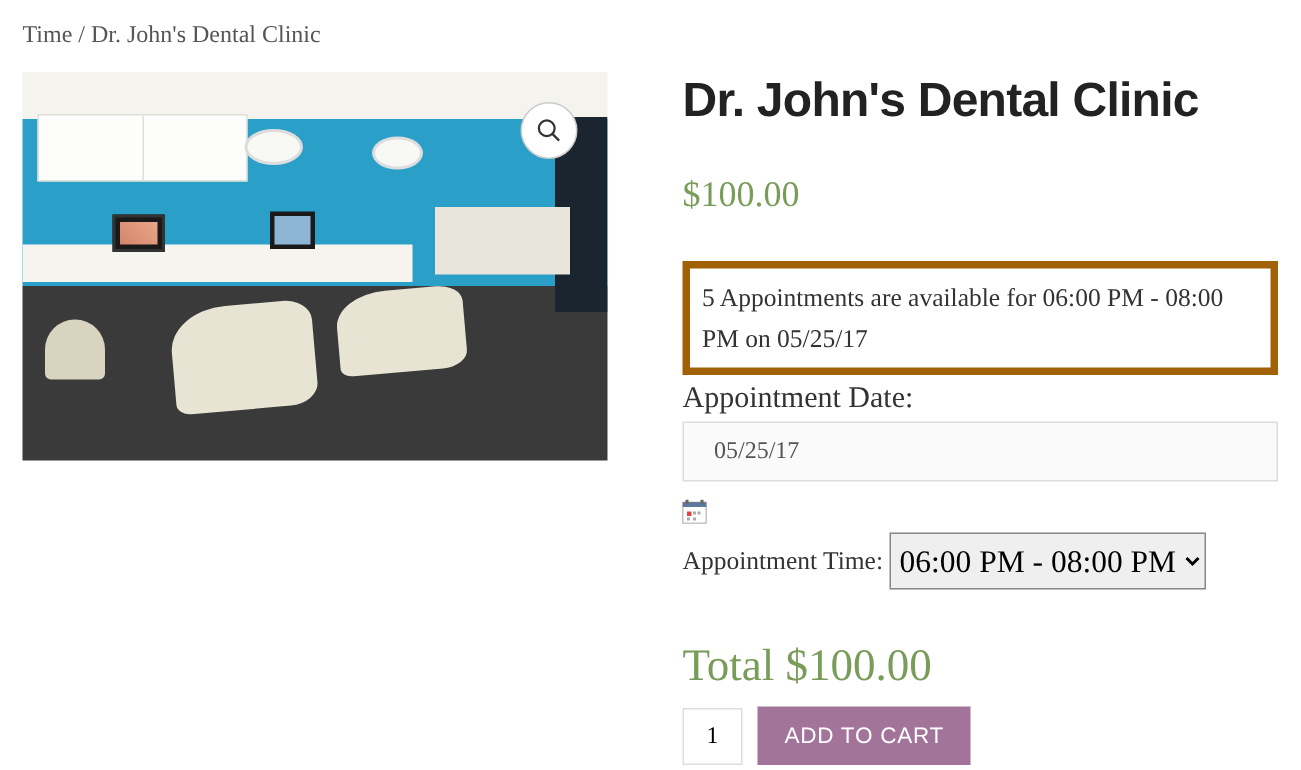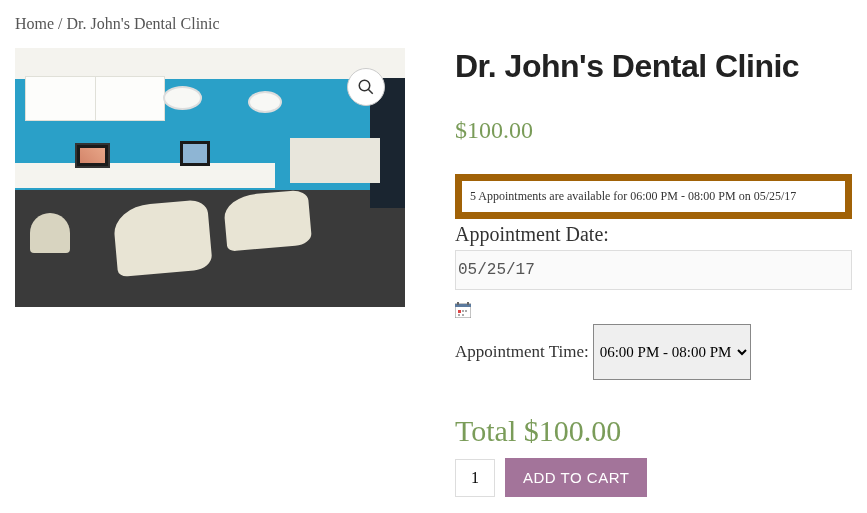--- a/index.html
+++ b/index.html
@@ -48,56 +48,56 @@
     cursor: pointer;
   }
   .zoom-btn svg { width: 18px; height: 18px; }
   .right { flex: 1; }
   h1 {
     font-family: -apple-system, BlinkMacSystemFont, 'Segoe UI', Arial, sans-serif;
     font-weight: 800; font-size: 32px; color: #222; margin-bottom: 32px; letter-spacing: -0.5px;
   }
   .price { color: #7a9c59; font-size: 24px; margin-bottom: 30px; font-family: Georgia, serif; }
   .highlight {
-    border: 7px solid #a16207;
+    border: 5px solid #a16207;
     padding: 6px 8px;
-    font-size: 12px; color: #333; line-height: 1.6;
+    font-size: 17px; color: #333; line-height: 1.6;
     margin-bottom: 4px;
     font-family: Georgia, serif;
   }
   .field-label { font-size: 20px; color: #333; margin-bottom: 4px; font-family: Georgia, serif; }
   .date-input {
     width: 100%; border: 1px solid #ddd; background: #fafafa;
-    padding: 10px 2px; font-size: 16px; color: #555; font-family: Liberation Mono, monospace;
+    padding: 10px 20px; font-size: 16px; color: #555; font-family: Liberation Serif, serif;
     margin-bottom: 12px;
   }
   .cal-icon { width:16px; height:16px; display:block; margin-bottom:6px; cursor:pointer; }
   .time-row { display:flex; align-items:center; gap:4px; font-size:17px; font-family: Georgia, serif; margin-bottom: 34px; }
   .time-select {
-    border:1px solid #888; background:#efefef; font-size:15px; padding:18px 2px;
+    border:1px solid #888; background:#efefef; font-size:21px; padding:5px 2px;
     font-family: Georgia, serif;
   }
   .total { color:#7a9c59; font-size:30px; font-family: Georgia, serif; margin-bottom:10px; }
   .cart-row { display:flex; align-items:center; gap:10px; }
   .qty {
     width:40px; height:38px; border:1px solid #ddd; text-align:center;
     font-size:16px; font-family: Georgia, serif;
   }
   .add-cart {
     background:#a3749a; color:#fff; border:none;
     font-family: -apple-system, Arial, sans-serif; font-weight:400;
     font-size:15px; letter-spacing:0.5px;
     padding:11px 18px; cursor:pointer;
   }
 </style>
 </head>
 <body>
 
 <div class="breadcrumb">
-  <a href="#">Home</a><span> / </span><span>Dr. John's Dental Clinic</span>
+  <a href="#">Time</a><span> / </span><span>Dr. John's Dental Clinic</span>
 </div>
 
 <div class="layout">
   <div class="left">
     <div class="product-image">
       <div class="ceiling"></div>
       <div class="hallway"></div>
       <div class="cabinet"></div>
       <div class="lamp1"></div>
       <div class="lamp2"></div>

